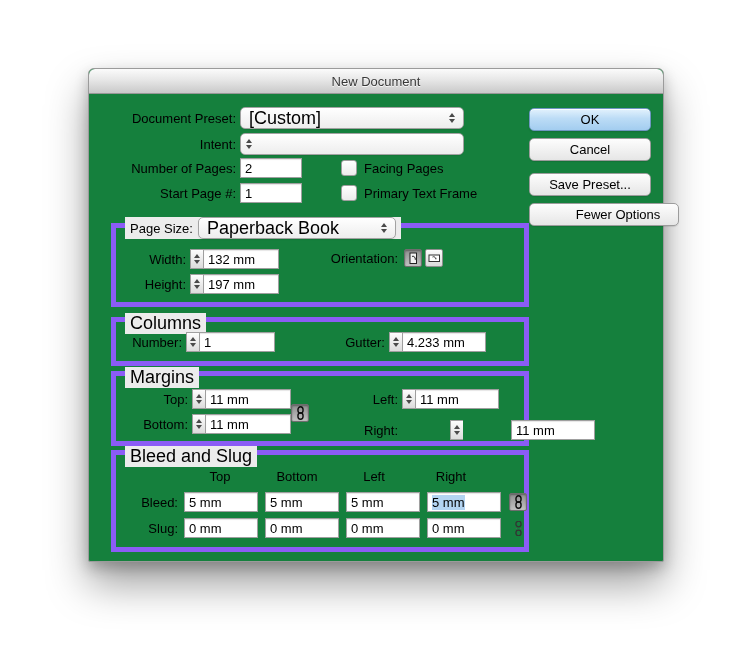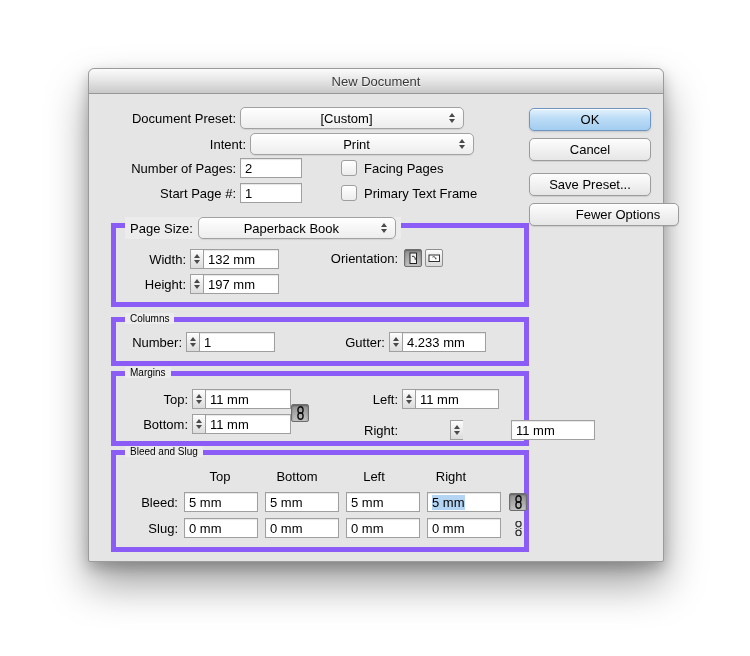--- a/index.html
+++ b/index.html
@@ -1,52 +1,52 @@
 <!DOCTYPE html>
 <html><head>
 <meta charset="utf-8">
 <style>
   html,body{margin:0;padding:0;}
   body{background:#fff;font-family:"Liberation Sans","DejaVu Sans",sans-serif;-webkit-font-smoothing:antialiased;}
   .stage{position:relative;width:750px;height:656px;background:#ffffff;overflow:hidden;}
 
   
   .dialog{position:absolute;left:88px;top:68px;width:574px;height:492px;
-    background:#e5e5e5;border:1px solid #9b9b9b;border-radius:6px 6px 2px 2px;
+    background:#15803d;border:1px solid #9b9b9b;border-radius:6px 6px 2px 2px;
     box-shadow:0 22px 42px rgba(0,0,0,.38),0 6px 14px rgba(0,0,0,.22);}
   .titlebar{position:absolute;left:0;top:0;right:0;height:24px;
     background:linear-gradient(180deg,#fbfbfb 0%,#e7e7e7 45%,#c9c9c9 100%);
     border-bottom:1px solid #979797;border-radius:6px 6px 0 0;
     display:flex;align-items:center;justify-content:center;}
   .title{font-size:13px;color:#383838;text-shadow:0 1px 0 rgba(255,255,255,.85);}
 
   
   .row{position:absolute;display:flex;align-items:center;}
   .lbl{font-size:13px;color:#000;text-align:right;white-space:nowrap;}
   .popup{height:20px;background:linear-gradient(180deg,#ffffff,#ededed);
     border:1px solid #a2a2a2;border-radius:5px;display:flex;align-items:center;
     box-shadow:0 1px 1px rgba(0,0,0,.08);}
-  .popup .val{flex:1;font-size:13px;padding-left:8px;color:#000;white-space:nowrap;overflow:hidden;text-align:center;}
+  .popup .val{flex:1;font-size:18px;padding-left:8px;color:#000;white-space:nowrap;overflow:hidden;}
   .arrows{width:16px;display:flex;flex-direction:column;align-items:center;gap:2px;margin-right:3px;}
   .tri-up{width:0;height:0;border-left:3.5px solid transparent;border-right:3.5px solid transparent;border-bottom:4.5px solid #4a4a4a;}
   .tri-down{width:0;height:0;border-left:3.5px solid transparent;border-right:3.5px solid transparent;border-top:4.5px solid #4a4a4a;}
   .tfield{height:18px;background:#ffffff;border:1px solid #9f9f9f;display:flex;align-items:center;
     font-size:13px;color:#000;padding:0 4px;box-shadow:inset 0 1px 1px rgba(0,0,0,.10);}
   .tfield .sel{background:#b3d4f2;}
   .stepper{width:13px;height:20px;background:linear-gradient(180deg,#fdfdfd,#dcdcdc);
     border:1px solid #9f9f9f;border-right:none;display:flex;flex-direction:column;align-items:center;justify-content:center;gap:2px;box-sizing:border-box;}
   .stepper .tri-up{border-left-width:3px;border-right-width:3px;border-bottom-width:4px;}
   .stepper .tri-down{border-left-width:3px;border-right-width:3px;border-top-width:4px;}
   .checkbox{width:14px;height:14px;background:linear-gradient(180deg,#ffffff,#ececec);
     border:1px solid #9e9e9e;border-radius:3px;box-shadow:inset 0 1px 1px rgba(255,255,255,.8);}
   .cb-lbl{font-size:13px;margin-left:7px;}
 
   
   .group{position:absolute;border:5px solid #8b5cf6;background:transparent;}
-  .legend{position:absolute;top:-9px;left:9px;background:#ececec;padding:0 5px;font-size:10px;color:#000;white-space:nowrap;}
+  .legend{position:absolute;top:-9px;left:9px;background:#ececec;padding:0 5px;font-size:18px;color:#000;white-space:nowrap;}
   .legend-flex{position:absolute;top:-11px;left:9px;background:#ececec;padding:0 5px;display:flex;align-items:center;gap:5px;}
 
   
   .btn{position:absolute;left:440px;width:120px;height:21px;border-radius:5px;
     border:1px solid #9c9c9c;background:linear-gradient(180deg,#fdfdfd,#e6e6e6);
     display:flex;align-items:center;justify-content:center;font-size:13px;color:#000;
     box-shadow:0 1px 1px rgba(0,0,0,.10);}
   .btn.default{border:1px solid #6f96c2;
     background:linear-gradient(180deg,#e3f2fd 0%,#bcdcf6 45%,#a3cdf0 100%);
     box-shadow:inset 0 1px 0 rgba(255,255,255,.8),0 1px 2px rgba(0,0,0,.15);}
@@ -72,23 +72,22 @@
       <div class="popup" style="margin-left:4px;width:222px;">
         <span class="val">[Custom]</span>
         <span class="arrows">
             <span class="tri-up"></span>
             <span class="tri-down"></span>
           </span>
       </div>
     </div>
 
     <div class="row" style="left:0;top:64px;width:430px;">
-      <span class="lbl" style="width:147px;margin-left:10px;">Intent:</span>
+      <span class="lbl" style="width:147px;">Intent:</span>
       <div class="popup" style="margin-left:4px;width:222px;">
-        <span class="val">Print</span>
         <span class="arrows">
             <span class="tri-up"></span>
             <span class="tri-down"></span>
           </span>
       </div>
     </div>
 
     <div class="row" style="left:0;top:89px;width:430px;">
       <span class="lbl" style="width:147px;">Number of Pages:</span>
       <div class="tfield" style="margin-left:4px;width:52px;">

